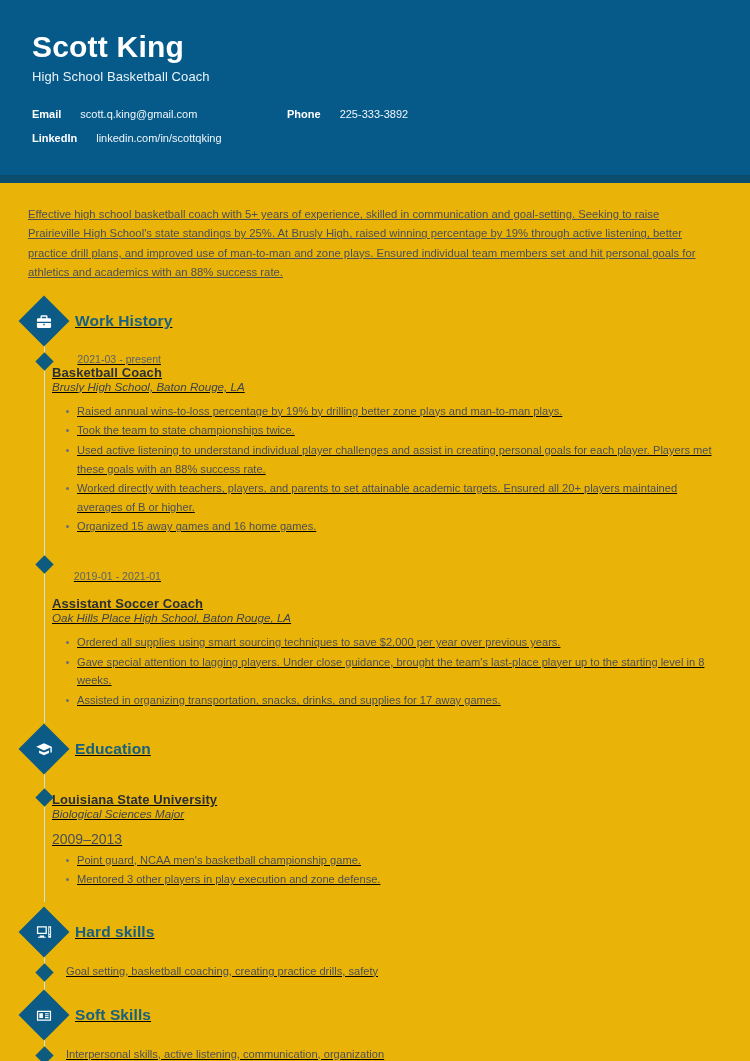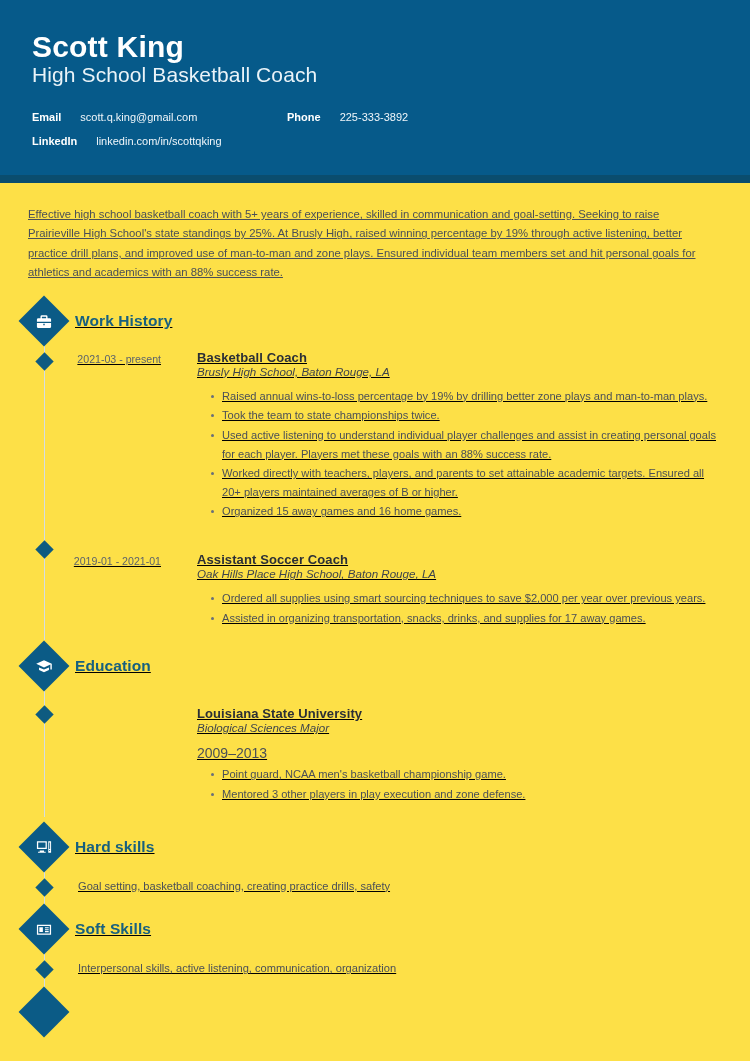--- a/index.html
+++ b/index.html
@@ -9,21 +9,21 @@
     height: 1061px;
     background: #ffffff;
     font-family: "Liberation Sans", sans-serif;
     -webkit-font-smoothing: antialiased;
   }
 
   .page {
     position: relative;
     width: 750px;
     height: 1061px;
-    background: #fde047;
+    background: #eab308;
     overflow: hidden;
   }
 
   
   .header {
     position: relative;
     background: #065a8a;
     padding: 30px 32px 26px 32px;
     height: 183px;
   }
@@ -35,22 +35,22 @@
     background: #0a4d6e;
   }
   .name {
     font-size: 30px;
     font-weight: bold;
     color: #ffffff;
     letter-spacing: .2px;
     line-height: 1.1;
   }
   .job-title {
-    margin-top: 0;
-    font-size: 21px;
+    margin-top: 6px;
+    font-size: 13px;
     color: #eaf3f8;
     font-weight: normal;
     letter-spacing: .1px;
   }
   .contact-grid {
     margin-top: 24px;
   }
   .contact-row {
     display: flex;
     align-items: baseline;
@@ -140,20 +140,21 @@
 
   .entries {
     position: relative;
     padding-top: 12px;
   }
 
   .entry {
     position: relative;
     display: flex;
     padding-bottom: 2px;
+    flex-direction: column;
   }
   .marker {
     position: absolute;
     left: 12px;
     top: 5px;
     width: 13px;
     height: 13px;
     background: #0e5b80;
     transform: rotate(45deg);
     z-index: 2;
@@ -213,21 +214,21 @@
   }
 
   
   .skill-row {
     position: relative;
     display: flex;
     align-items: flex-start;
     padding-top: 13px;
   }
   .skill-text {
-    margin-left: 52px;
+    margin-left: 40px;
     font-size: 11.1px;
     color: #4a4f57;
     line-height: 1.6;
     padding-top: 0px;
   }
   .skill-row .marker { top: 16px; }
 
   .sec-work .entries { padding-top: 11px; }
   .sec-education .entries { padding-top: 22px; }
   .sec-education .entry-dates { width: 145px; }
@@ -296,20 +297,21 @@
         </div>
 
         <div class="entry" style="padding-top:14px;">
           <div class="marker" style="top:19px;"></div>
           <div class="entry-dates" style="padding-top:17px;">2019-01  - 2021-01</div>
           <div class="entry-main" style="padding-top:14px;">
             <div class="entry-title">Assistant Soccer Coach</div>
             <div class="entry-sub">Oak Hills Place High School, Baton Rouge, LA</div>
             <ul class="bullets">
               <li>Ordered all supplies using smart sourcing techniques to save $2,000 per year over previous years.</li>
+              <li>Gave special attention to lagging players. Under close guidance, brought the team's last-place player up to the starting level in 8 weeks.</li>
               <li>Assisted in organizing transportation, snacks, drinks, and supplies for 17 away games.</li>
             </ul>
           </div>
         </div>
 
       </div>
     </div>
 
     <div class="section sec-education" style="margin-top:18px;">
       <div class="rail"></div>

